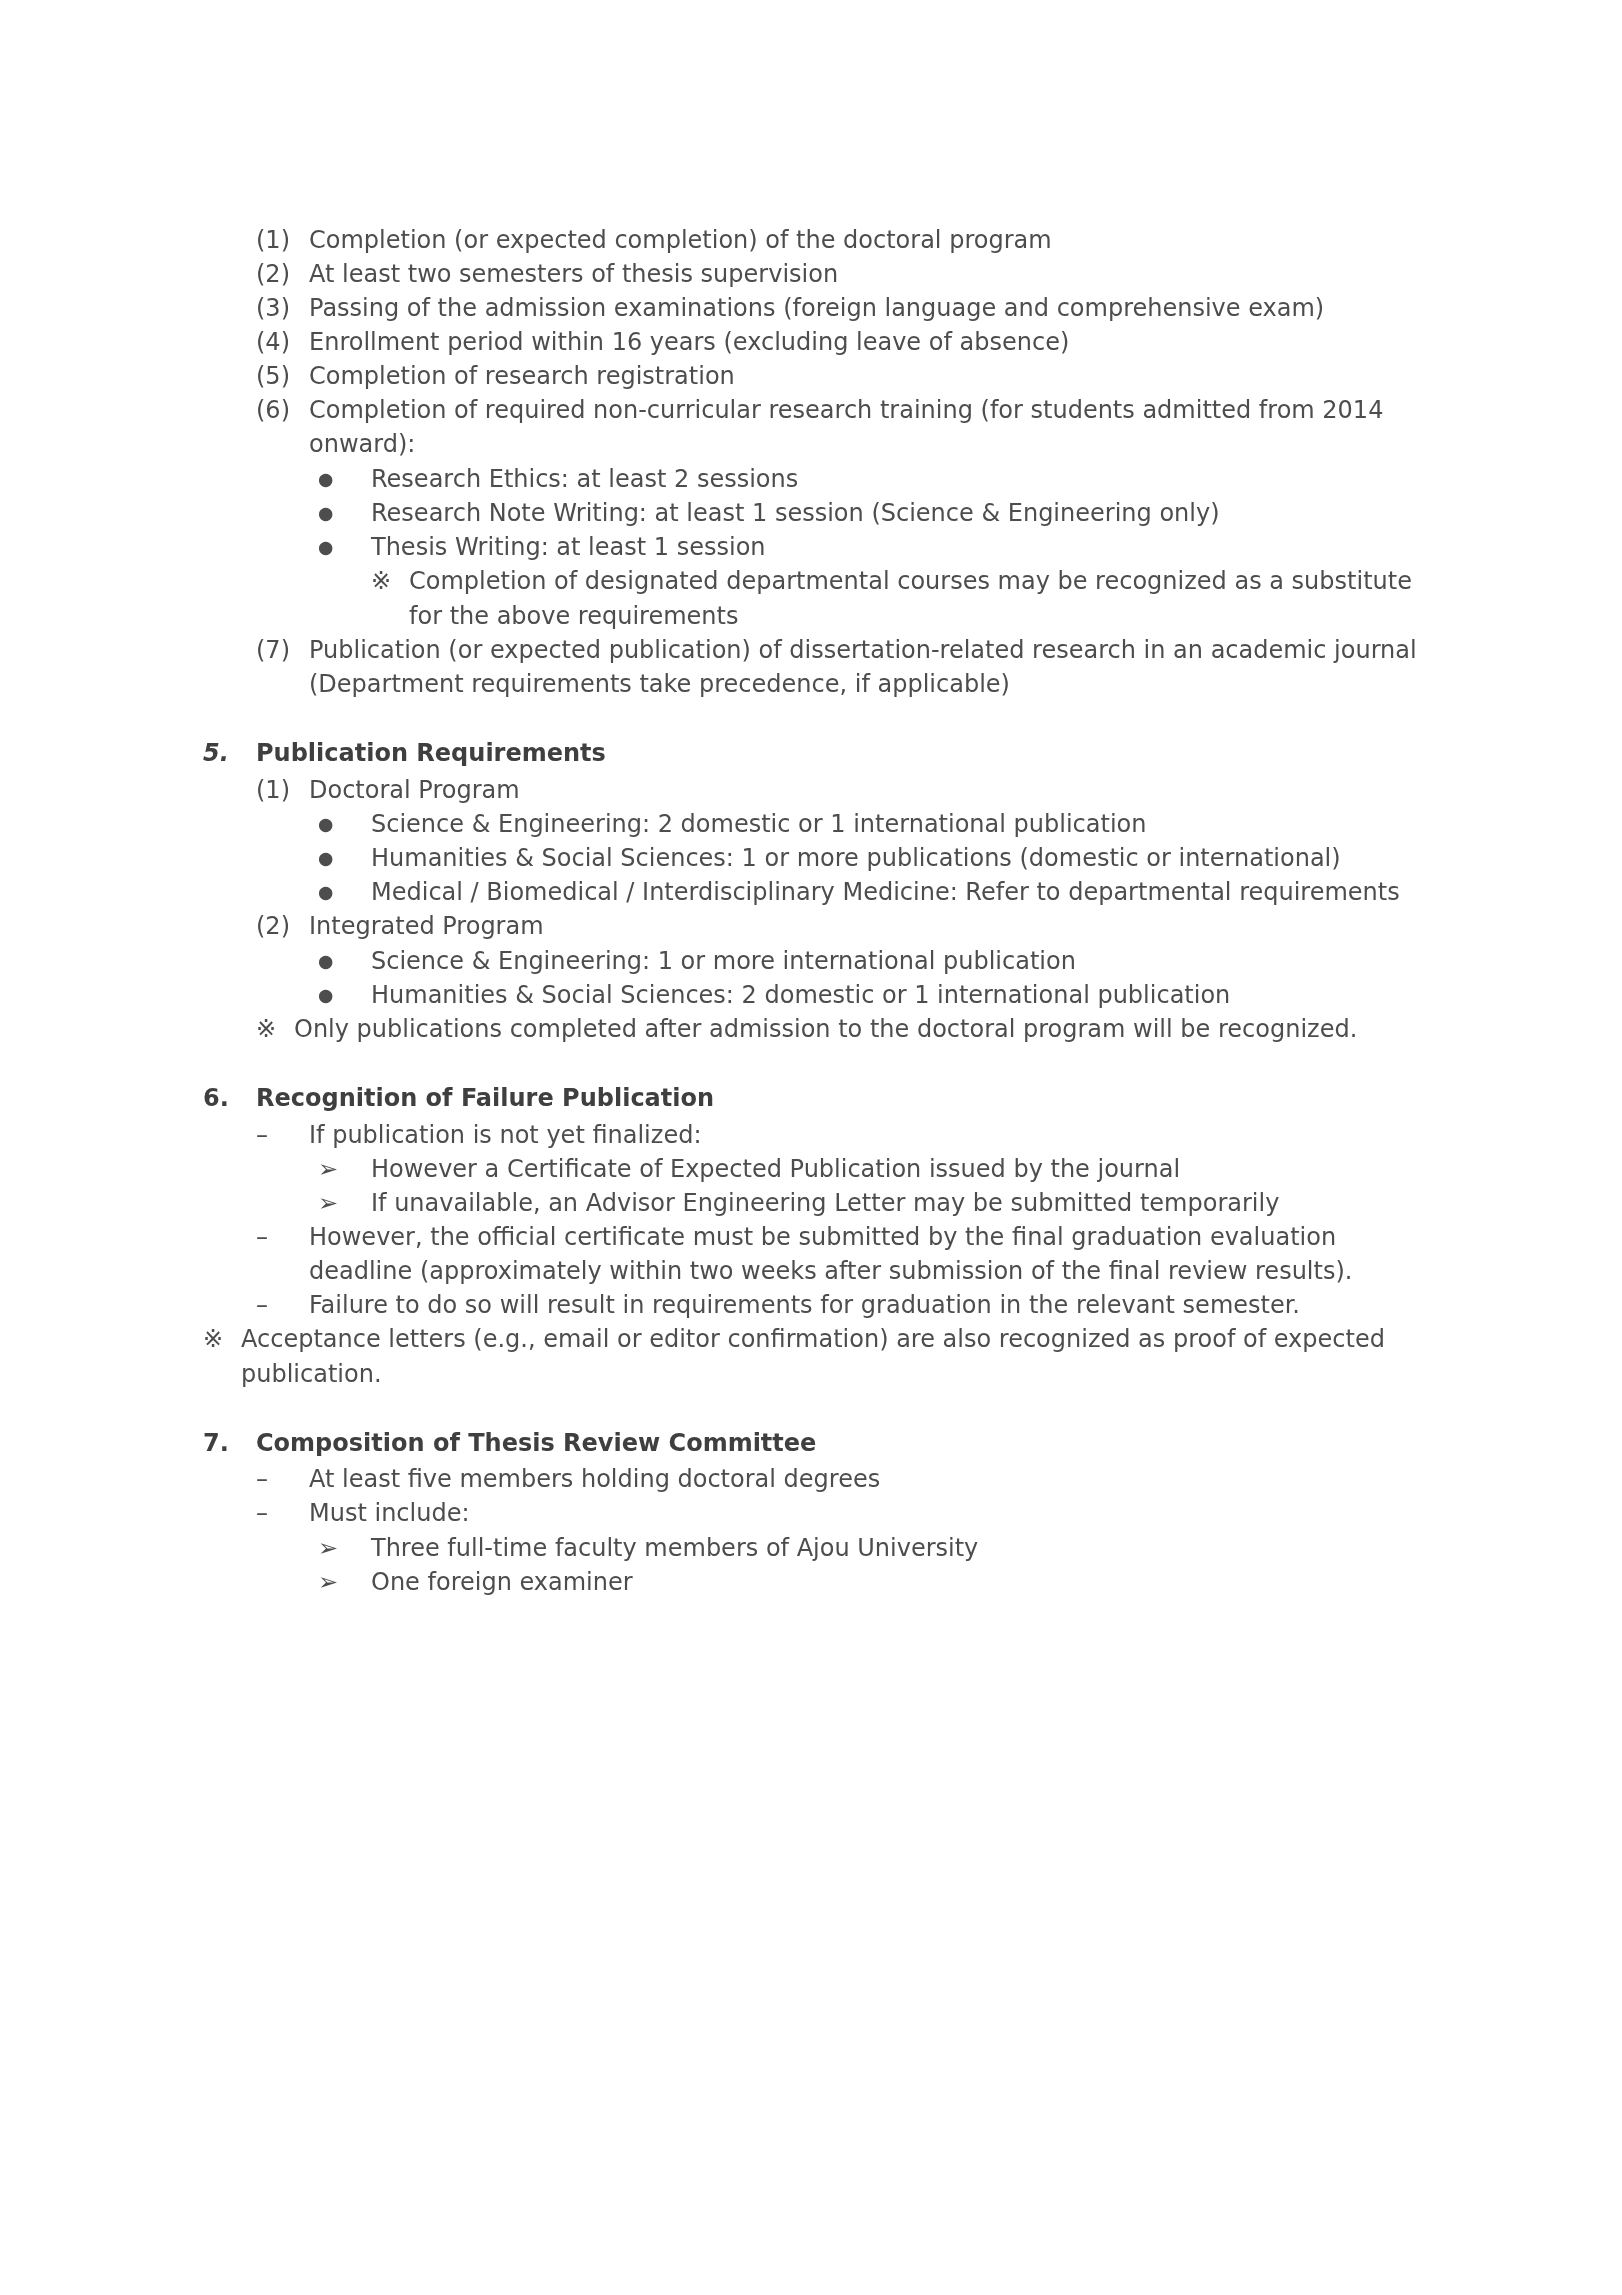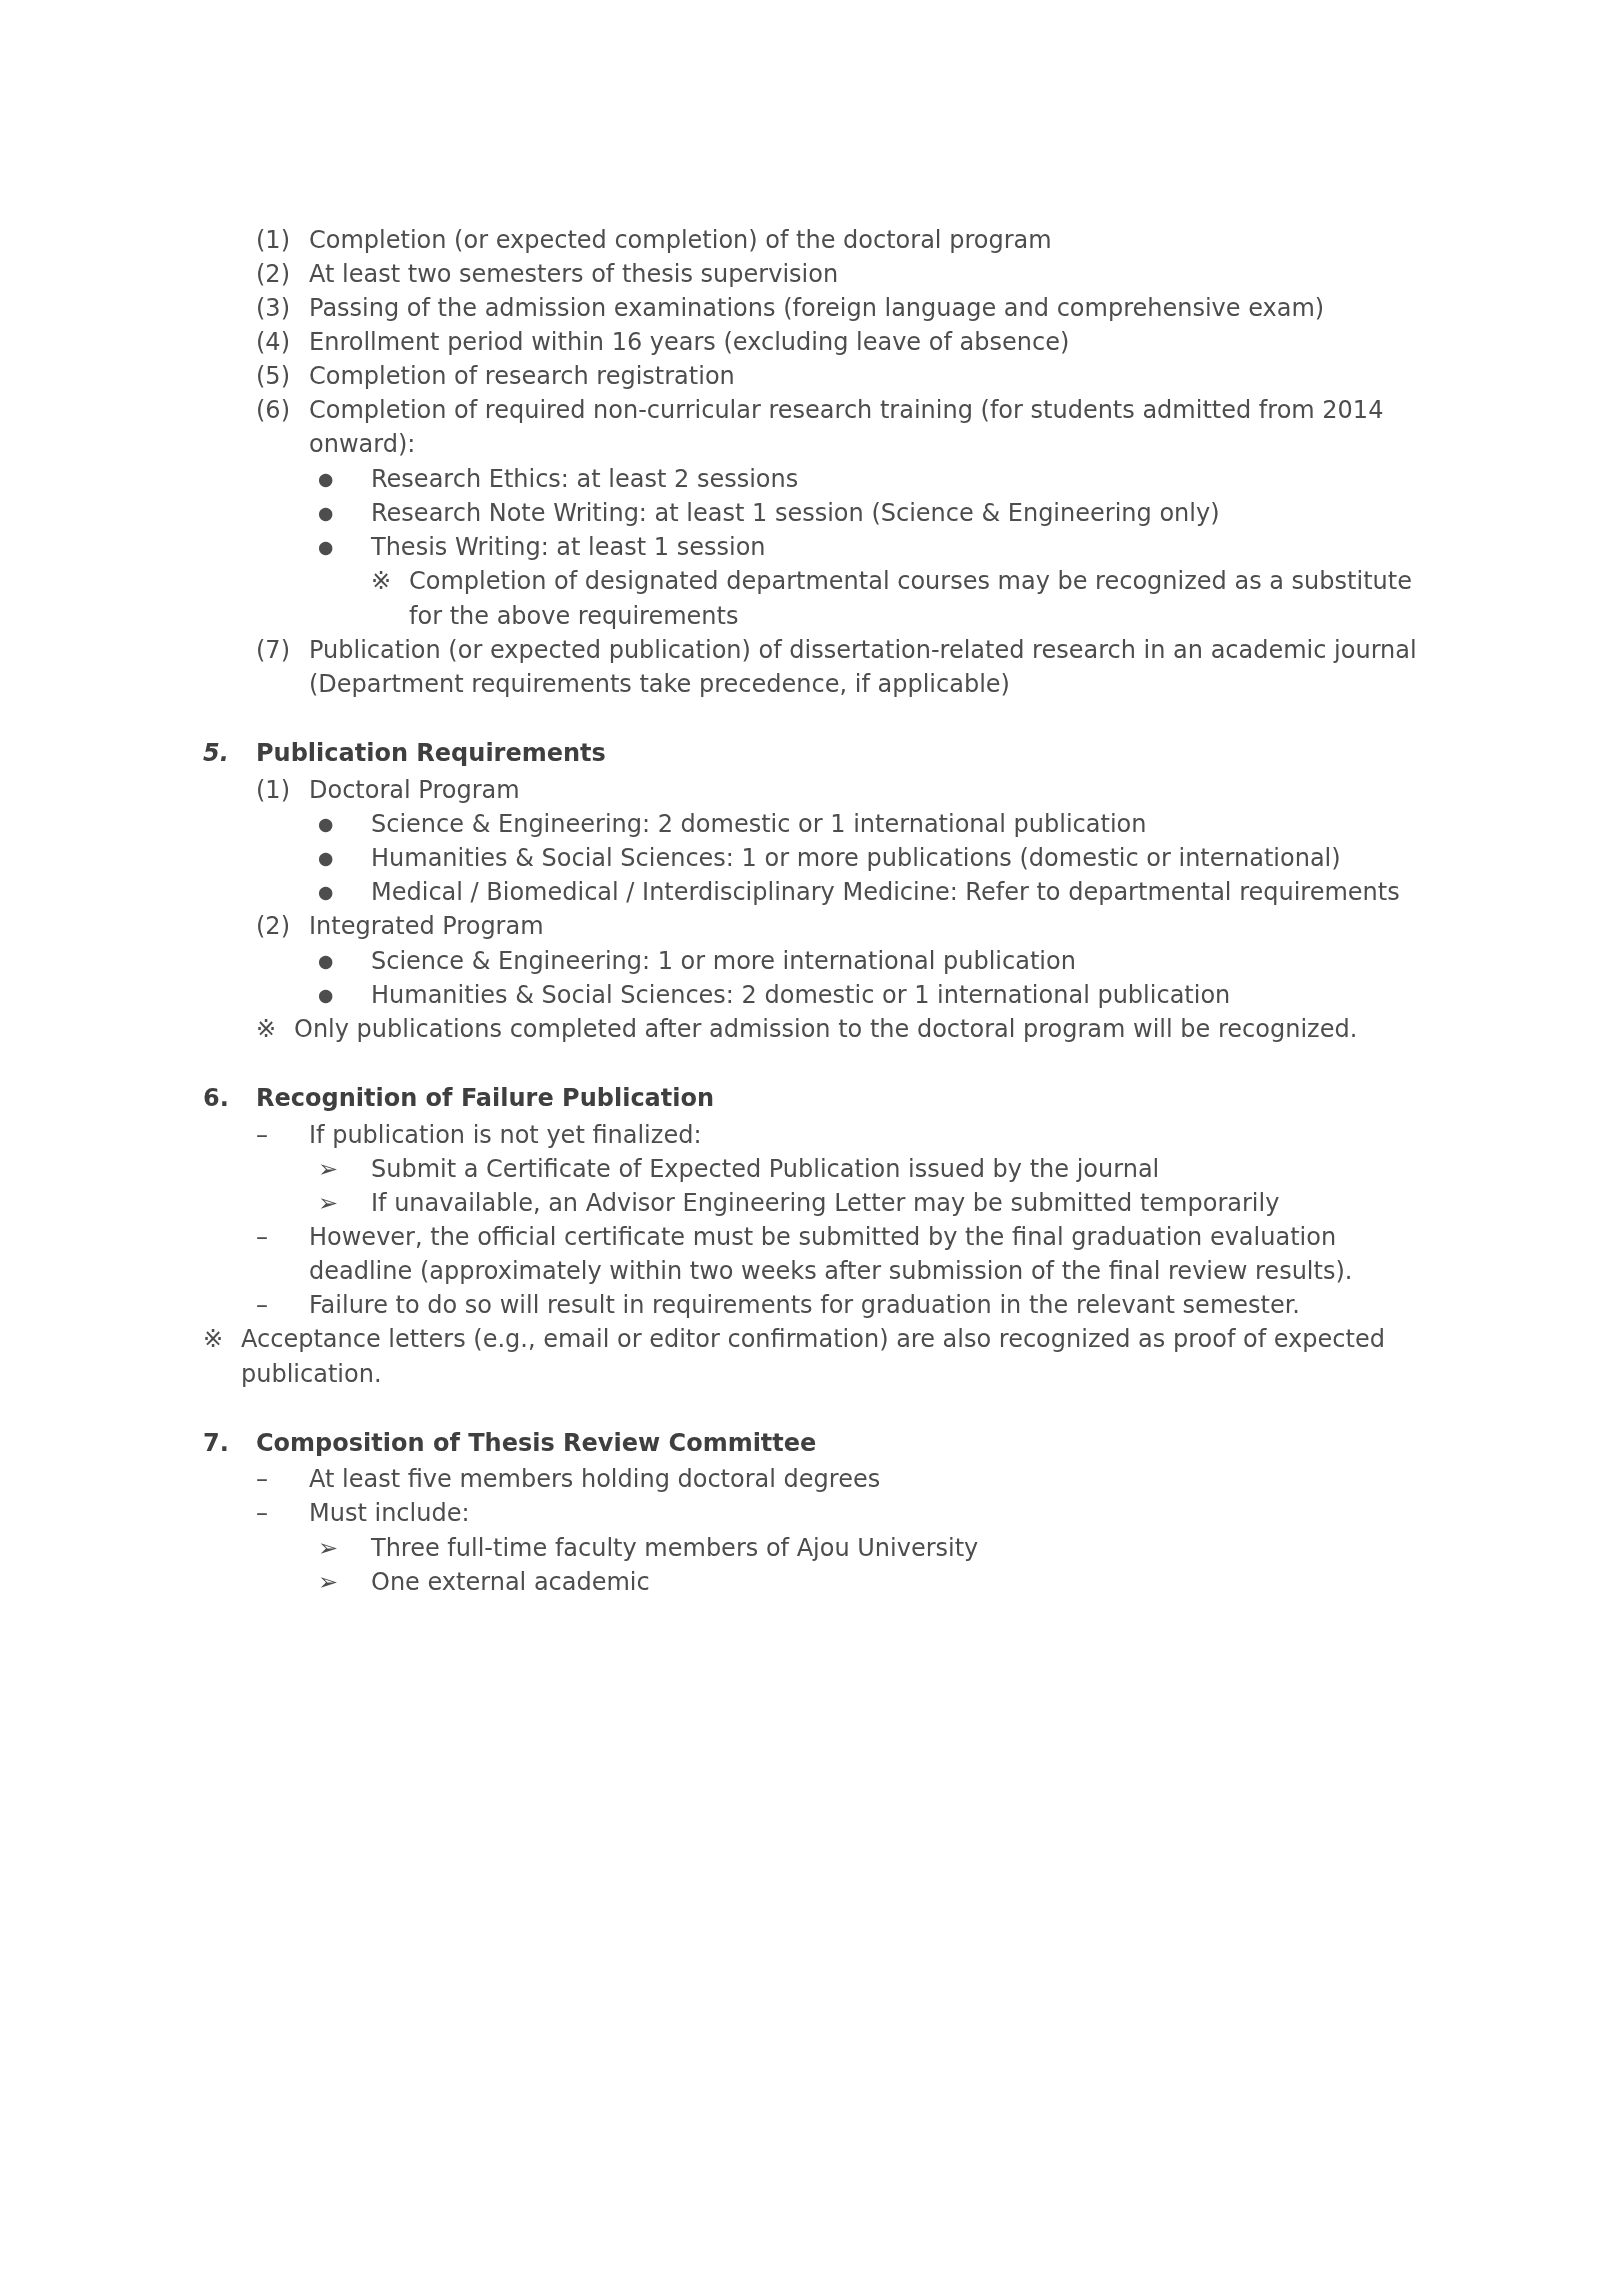--- a/index.html
+++ b/index.html
@@ -212,21 +212,21 @@
       <span class="marker">6.</span>
       <span class="txt">Recognition of Failure Publication</span>
     </div>
 
     <div class="row lvl-dash">
       <span class="marker">–</span>
       <span class="txt">If publication is not yet finalized:</span>
     </div>
     <div class="row lvl-arrow">
       <span class="marker">➢</span>
-      <span class="txt">Submit a Certificate of Expected Publication issued by the journal</span>
+      <span class="txt">However a Certificate of Expected Publication issued by the journal</span>
     </div>
     <div class="row lvl-arrow">
       <span class="marker">➢</span>
       <span class="txt">If unavailable, an Advisor Engineering Letter may be submitted temporarily</span>
     </div>
     <div class="row lvl-dash">
       <span class="marker">–</span>
       <span class="txt">However, the official certificate must be submitted by the final graduation evaluation deadline (approximately within two weeks after submission of the final review results).</span>
     </div>
     <div class="row lvl-dash">
@@ -250,18 +250,18 @@
     <div class="row lvl-dash">
       <span class="marker">–</span>
       <span class="txt">Must include:</span>
     </div>
     <div class="row lvl-arrow">
       <span class="marker">➢</span>
       <span class="txt">Three full-time faculty members of Ajou University</span>
     </div>
     <div class="row lvl-arrow">
       <span class="marker">➢</span>
-      <span class="txt">One external academic</span>
+      <span class="txt">One foreign examiner</span>
     </div>
 
   </div>
 </div>
 
 
 </body></html>

